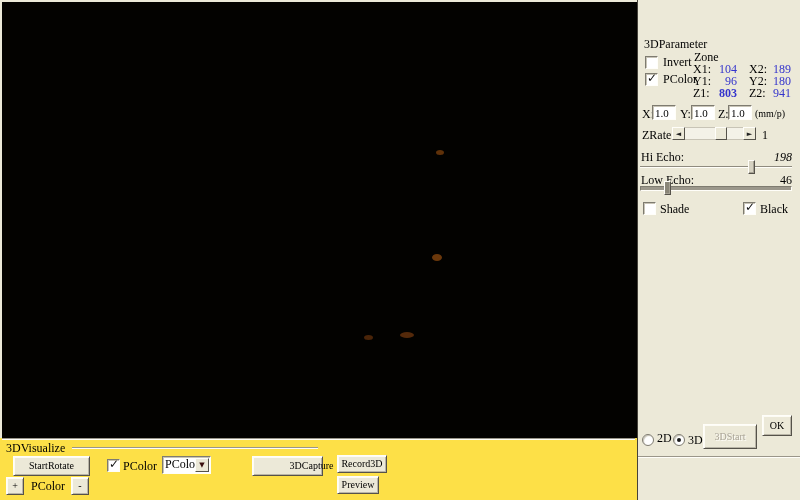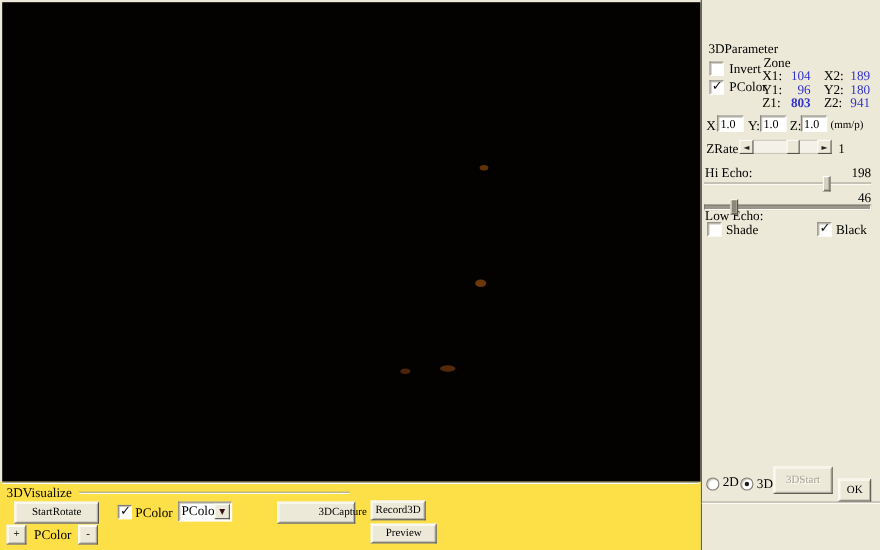--- a/index.html
+++ b/index.html
@@ -158,45 +158,45 @@
 
   <span class="lbl" style="left:4px; top:128px;">ZRate</span>
   <div class="sb" style="left:34px; top:127px; width:84px;">
     <div class="sb-btn" style="left:-1px;">◄</div>
     <div class="sb-thumb" style="left:42px;"></div>
     <div class="sb-btn" style="right:-1px;">►</div>
   </div>
   <span class="lbl" style="left:124px; top:128px;">1</span>
 
   <span class="lbl" style="left:3px; top:150px;">Hi Echo:</span>
-  <span class="lbl right" style="left:130px; top:150px; width:24px;">198</span>
+  <span class="lbl right" style="left:130px; top:150px; width:24px;font-style:italic;">198</span>
   <div class="track-thin" style="left:2px; top:166px; width:152px;"></div>
   <div class="sl-thumb" style="left:110px; top:160px;"></div>
 
-  <span class="lbl" style="left:3px; top:173px;margin-top:16px;">Low Echo:</span>
+  <span class="lbl" style="left:3px; top:173px;">Low Echo:</span>
   <span class="lbl right" style="left:130px; top:173px; width:24px;">46</span>
   <div class="track-thick" style="left:2px; top:186px; width:152px;"></div>
   <div class="sl-thumb dark" style="left:26px; top:181px;"></div>
 
   <span class="checkbox" style="left:5px; top:202px;"></span>
   <span class="lbl" style="left:22px; top:202px;text-align:center;">Shade</span>
   <span class="checkbox" style="left:105px; top:202px;">
       <span class="tick">✓</span>
     </span>
   <span class="lbl" style="left:122px; top:202px;">Black</span>
 
   <span class="radio" style="left:4px; top:434px;"></span>
   <span class="lbl" style="left:19px; top:431px;">2D</span>
   <span class="radio" style="left:35px; top:434px;">
       <span class="dot"></span>
     </span>
   <span class="lbl" style="left:50px; top:433px;">3D</span>
 
   <button class="btn disabled" style="left:65px; top:424px; width:54px; height:25px;">3DStart</button>
-  <button class="btn" style="left:124px; top:435px; width:30px; height:21px;">OK</button>
+  <button class="btn" style="left:124px; top:415px; width:30px; height:21px;">OK</button>
 
   <div class="groove" style="left:0; top:456px; width:163px;"></div>
 </div>
 
 <div class="abs" id="bottom-panel">
   <div class="groove" style="left:2px; top:0; width:633px;"></div>
   <span class="lbl" style="left:6px; top:3px;">3DVisualize</span>
   <div class="groove" style="left:72px; top:9px; width:246px;"></div>
 
   <button class="btn" style="left:13px; top:18px; width:77px; height:20px;">StartRotate</button>
@@ -209,14 +209,14 @@
     </span>
   <span class="lbl" style="left:123px; top:21px;">PColor</span>
 
   <div class="field" style="left:162px; top:18px; width:49px; height:18px; font-size:12px;">
     <span>PColor</span>
     <span class="combo-arrow">▼</span>
   </div>
 
   <button class="btn" style="left:252px; top:18px; width:71px; height:20px;padding-left:48px;">3DCapture</button>
   <button class="btn" style="left:337px; top:17px; width:50px; height:18px;">Record3D</button>
-  <button class="btn" style="left:337px; top:38px; width:60px; height:18px;">Preview</button>
+  <button class="btn" style="left:337px; top:38px; width:42px; height:18px;">Preview</button>
 </div>
 
 </body></html>

